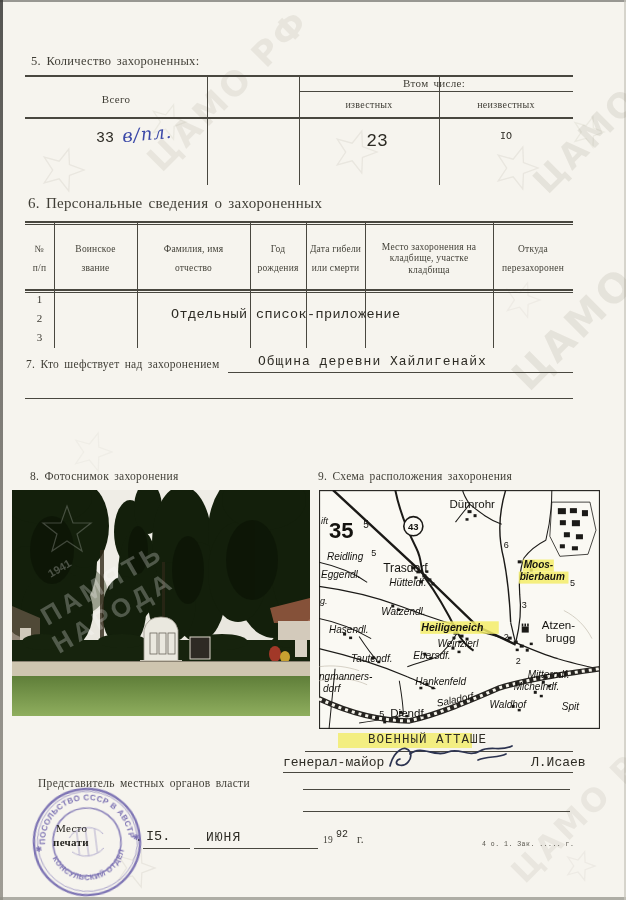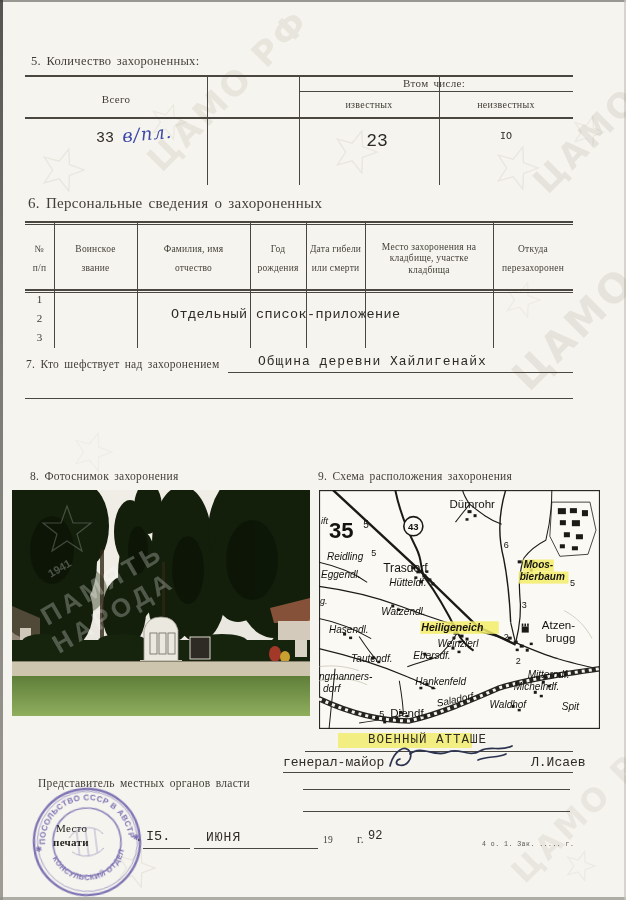--- a/index.html
+++ b/index.html
@@ -393,18 +393,18 @@
   </svg>
   <div class="serif" style="left:56px;top:822px;font-size:11px;color:#24231f;z-index:4;">Место</div>
   <div class="serif" style="left:53px;top:836px;font-size:11px;color:#24231f;z-index:4;font-weight:bold;">печати</div>
 
   <div class="mono" style="left:135px;top:830px;font-size:13px;z-index:2;">.</div>
   <div class="mono" style="left:146px;top:829px;font-size:13.5px;z-index:2;">I5.</div>
   <div class="hl" style="left:143px;top:848px;width:47px;height:1px;z-index:2;"></div>
   <div class="mono" style="left:206px;top:830px;font-size:13px;letter-spacing:1px;z-index:2;">ИЮНЯ</div>
   <div class="hl" style="left:194px;top:848px;width:124px;height:1px;z-index:2;"></div>
   <div class="serif" style="left:323px;top:835px;font-size:9.5px;z-index:2;">19</div>
-  <div class="mono" style="left:336px;top:829px;font-size:12px;z-index:2;margin-left:32px;">92</div>
+  <div class="mono" style="left:336px;top:829px;font-size:10px;z-index:2;">92</div>
   <div class="serif" style="left:357px;top:833px;font-size:11.5px;z-index:2;">г.</div>
 
   <div class="mono" style="left:482px;top:841px;font-size:6.5px;color:#55534a;letter-spacing:.5px;z-index:2;">4 о. 1. Зак. ..... г.</div>
 
 </div>
 
 </body></html>

